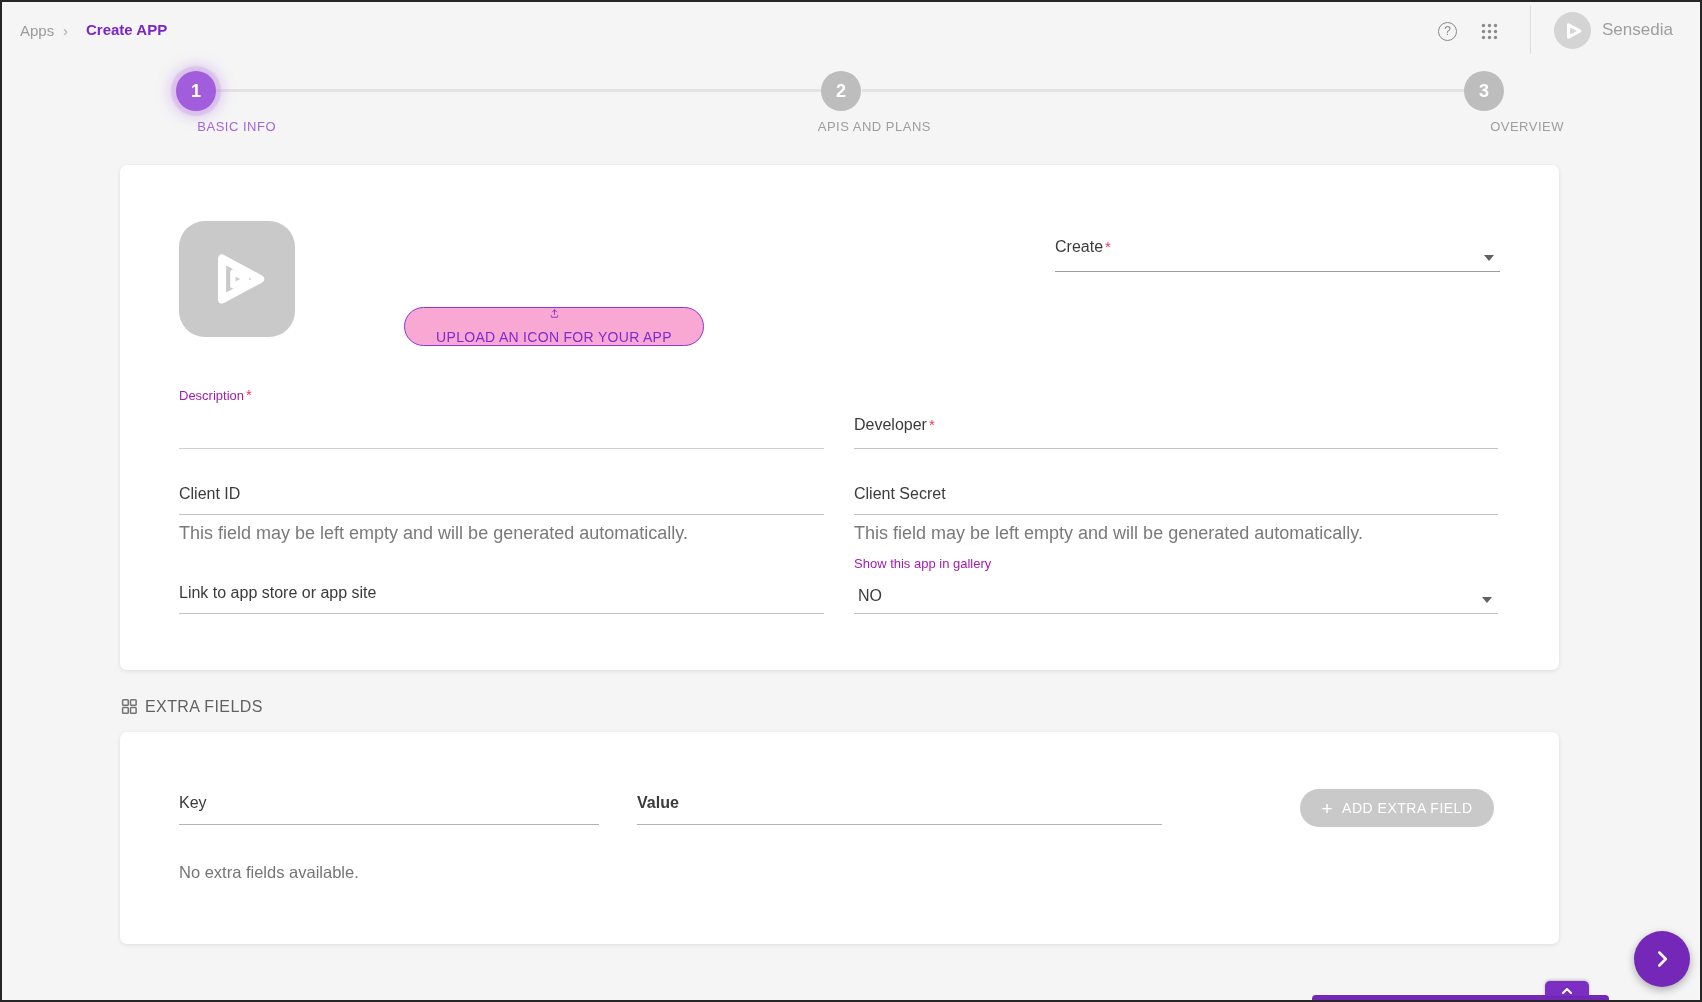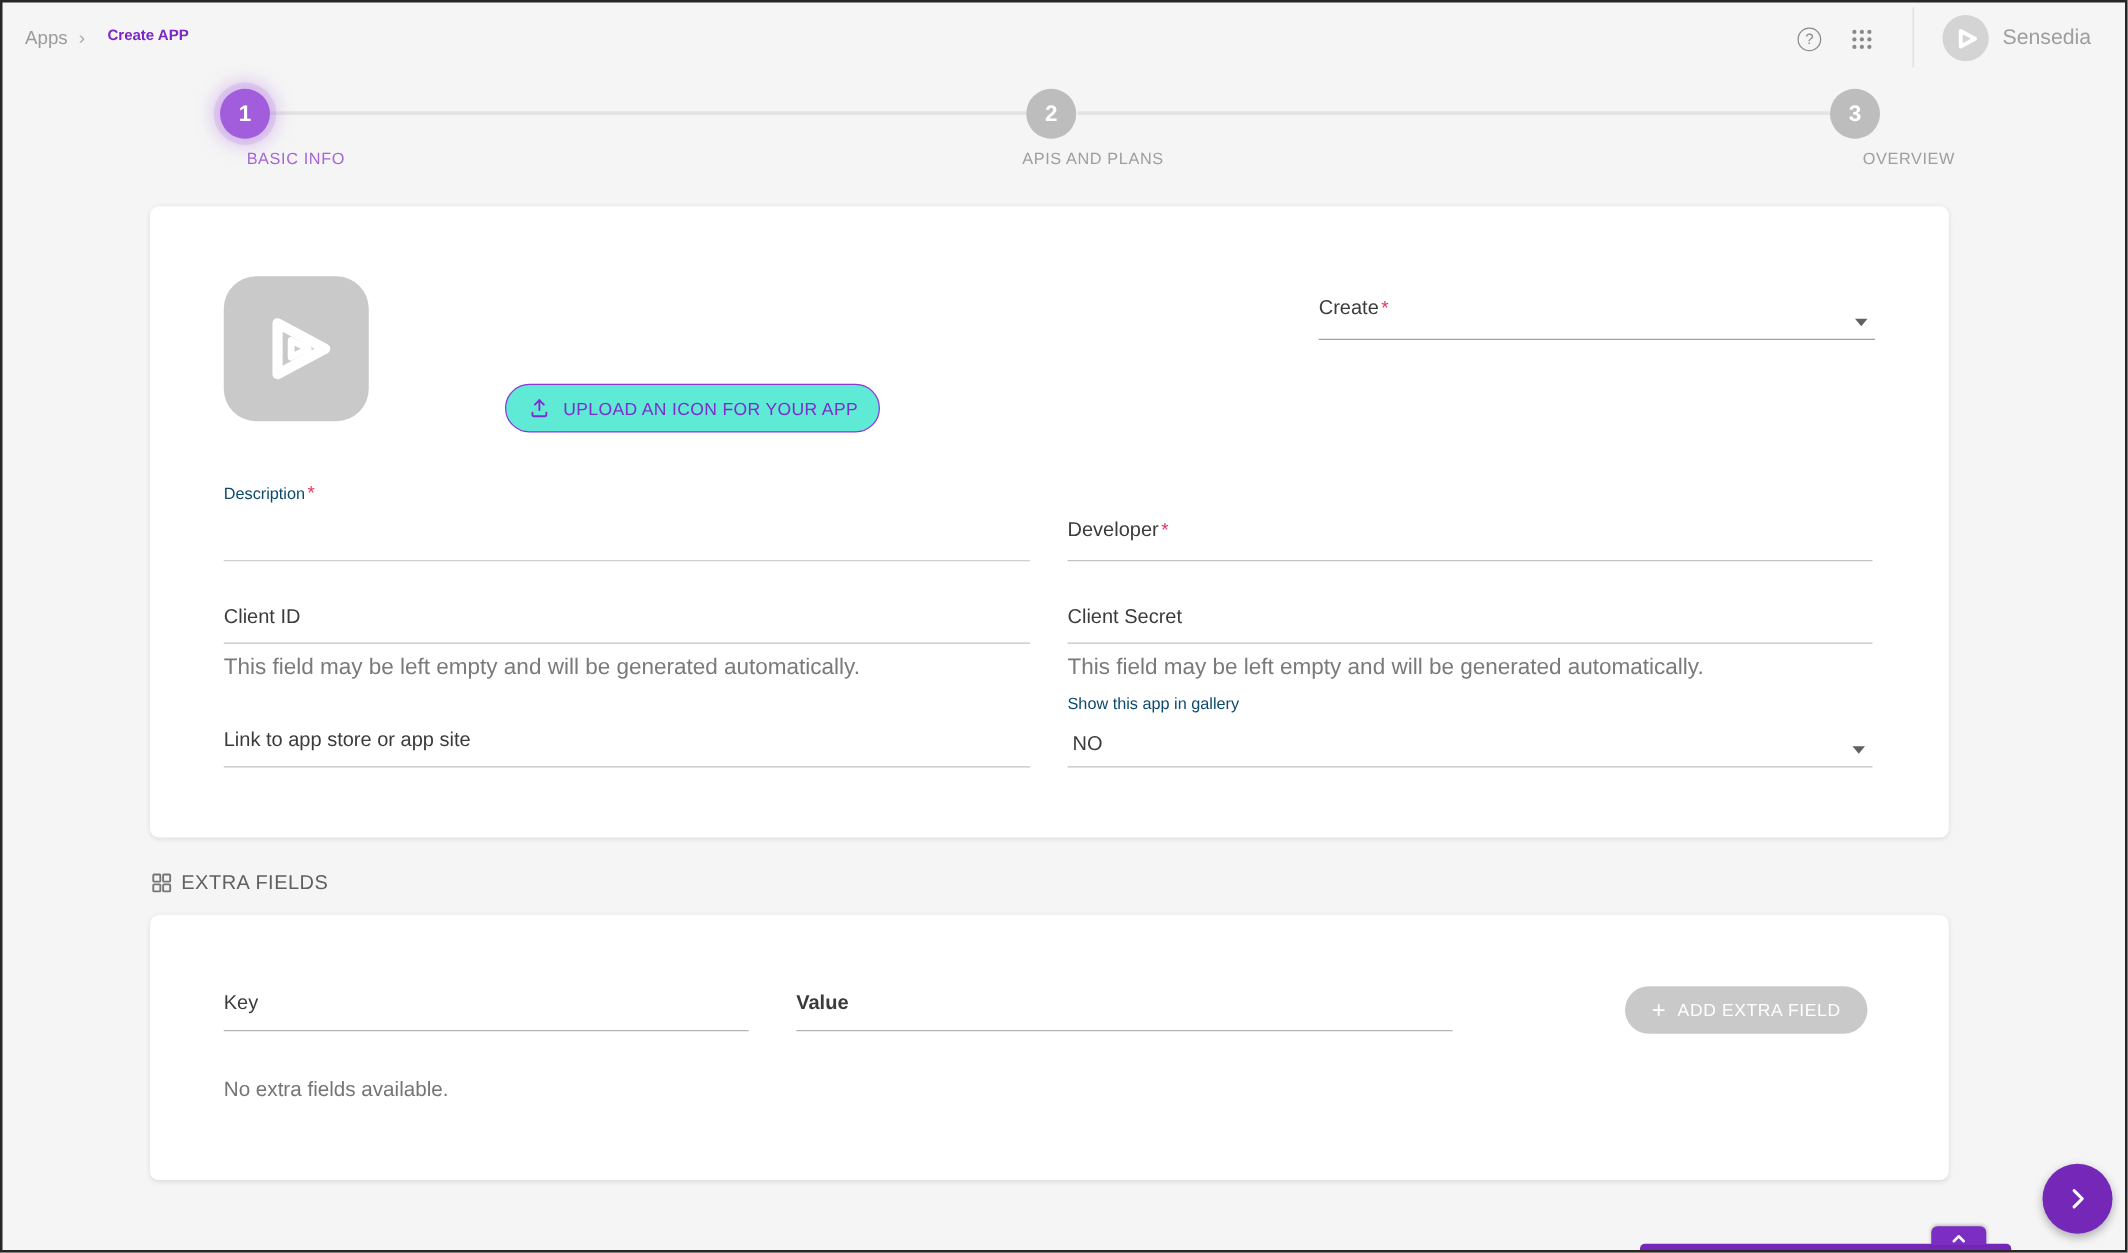--- a/index.html
+++ b/index.html
@@ -7,21 +7,21 @@
   .page {
     position:relative; width:1702px; height:1002px;
     background:#f5f5f5; border:2px solid #262626; overflow:hidden;
     font-family:"Liberation Sans", sans-serif; color:#3b3b3b;
   }
   .abs { position:absolute; }
 
   
   .crumb-root { left:18px; top:20px; font-size:15px; color:#9b9b9b; cursor:pointer; }
   .crumb-sep  { left:61px; top:20px; font-size:15px; color:#aaaaaa; }
-  .crumb-cur  { left:84px; top:19px; font-size:12px; font-weight:700; color:#7b26c9; }
+  .crumb-cur  { left:84px; top:19px; font-size:15px; font-weight:700; color:#7b26c9; }
   .help-btn { left:1436px; top:20px; width:19px; height:19px; border:1.5px solid #8a8a8a;
               border-radius:50%; color:#8a8a8a; font-size:12px; line-height:16px;
               text-align:center; cursor:pointer; }
   .grid-btn { left:1478px; top:20px; width:19px; height:19px; cursor:pointer; }
   .hdr-divider { left:1528px; top:4px; width:1px; height:48px; background:#dddddd; }
   .logo-circle { left:1552px; top:10px; width:37px; height:37px; border-radius:50%;
                  background:#d4d4d4; display:flex; align-items:center; justify-content:center; }
   .brand { left:1600px; top:18px; font-size:17px; color:#9e9e9e; }
 
   
@@ -44,42 +44,42 @@
   .card1 { left:118px; top:163px; width:1439px; height:505px; }
   .card2 { left:118px; top:730px; width:1439px; height:212px; }
 
   
   .app-icon { left:177px; top:219px; width:116px; height:116px; border-radius:26px;
               background:#c9c9c9; display:flex; align-items:center; justify-content:center; }
 
   
   .field { border-bottom:1px solid #c3c3c3; cursor:text; }
   .field .lbl { font-size:16px; color:#3b3b3b; }
-  .field .lbl-sm { font-size:13px; color:#0c4a6e;margin-top:40px; }
+  .field .lbl-sm { font-size:13px; color:#a21caf;margin-top:40px; }
   .req { color:#e5365d; font-size:15px; margin-left:2px; }
   .name-field   { left:402px;  top:236px; width:625px; height:34px; border-color:#8f8f8f; }
   .status-field { left:1053px; top:236px; width:445px; height:34px; border-color:#9e9e9e; cursor:pointer; }
   .desc-field   { left:177px;  top:384px; width:645px; height:63px; border-color:#cfcfcf; }
   .dev-field    { left:852px;  top:414px; width:644px; height:33px; }
   .cid-field    { left:177px;  top:483px; width:645px; height:30px; }
   .csec-field   { left:852px;  top:483px; width:644px; height:30px; }
   .link-field   { left:177px;  top:582px; width:645px; height:30px; }
   .gal-field    { left:852px;  top:552px; width:644px; height:60px; cursor:pointer; }
   .gal-value { position:absolute; left:4px; top:33px; font-size:16px; color:#3b3b3b; }
   .helper { font-size:18px; color:#7a7a7a; }
   .cid-helper  { left:177px; top:521px; }
   .csec-helper { left:852px; top:521px; }
   .caret { position:absolute; right:6px; bottom:10px; width:0; height:0;
            border-left:5px solid transparent; border-right:5px solid transparent;
            border-top:6px solid #616161; }
 
   .upload-btn { left:402px; top:305px; width:300px; height:39px; border:1px solid #8c35d8;
                 border-radius:20px; display:flex; align-items:center; justify-content:center;
                 gap:10px; color:#7d2ccd; font-size:14px; letter-spacing:.3px; cursor:pointer;
-                background:#5eead4; }
+                background:#f9a8d4;flex-direction:column; }
 
   
   .ef-icon  { left:118px; top:695px; width:18px; height:18px; }
   .ef-title { left:143px; top:696px; font-size:16px; color:#616161; letter-spacing:.4px; }
   .key-field   { left:177px; top:792px; width:420px; height:31px; border-color:#b3b3b3; }
   .value-field { left:635px; top:792px; width:525px; height:31px; border-color:#b3b3b3;font-weight:bold; }
   .add-btn { left:1298px; top:787px; width:194px; height:38px; border-radius:19px; border:none;
              background:#c9c9c9; color:#fff; display:flex; align-items:center; justify-content:center;
              gap:9px; font-size:14px; letter-spacing:.5px; cursor:default;
              font-family:"Liberation Sans", sans-serif; }

